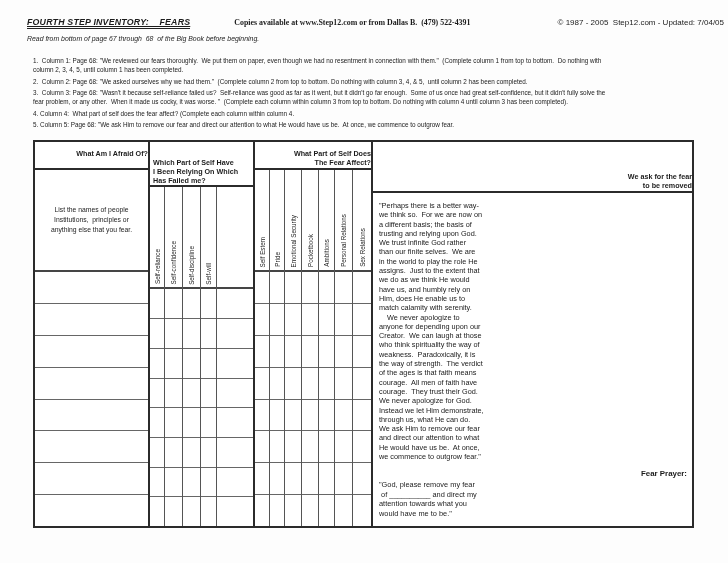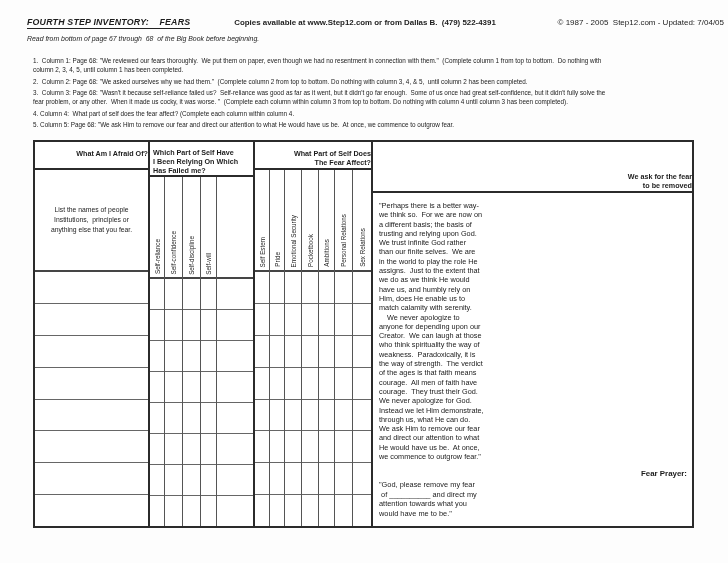--- a/index.html
+++ b/index.html
@@ -13,23 +13,23 @@
     color:#1c1c1c;
   }
   
   .page-header{
     position:absolute;left:27px;top:17px;right:4px;
     display:flex;align-items:baseline;
   }
   .doc-title{
     font-size:8.8px;font-weight:bold;font-style:italic;
     border-bottom:1.2px solid #222;padding-bottom:1px;
-    white-space:pre;letter-spacing:.2px;
-  }
-  .copies-info{font-size:7.9px;font-weight:bold;margin-left:44px;white-space:pre;}
+    white-space:pre;letter-spacing:.2px;text-decoration:underline;
+  }
+  .copies-info{font-size:7.9px;font-weight:bold;margin-left:44px;white-space:pre;font-family:Liberation Serif, serif;}
   .copyright{font-size:8px;margin-left:auto;white-space:pre;}
   .subtitle{
     position:absolute;left:27px;top:35px;
     font-size:6.9px;font-style:italic;white-space:pre;
   }
   
   .instructions{position:absolute;left:33px;top:56px;right:6px;}
   .instr{
     font-size:6.35px;line-height:9px;white-space:pre;
     margin-bottom:2.6px;color:#222;
@@ -46,21 +46,21 @@
   .col2{flex:0 0 187px;}
   .col3{flex:0 0 105px;}
   .col4{flex:0 0 118px;}
   .col5{flex:1;}
   .headcell{
     flex:0 0 28px;box-sizing:border-box;
     border-bottom:2px solid #2b2b2b;
     font-size:7.2px;font-weight:bold;line-height:8.8px;
     text-align:right;padding-top:8px;white-space:pre;
   }
-  .headcell.left{text-align:left;padding-left:3px;padding-top:7px;}
+  .headcell.left{text-align:left;padding-left:3px;padding-top:17px;}
   .colbody{flex:1;display:flex;flex-direction:column;}
   .tallcell{
     flex:0 0 102px;box-sizing:border-box;border-bottom:2px solid #454545;
     display:flex;align-items:center;justify-content:center;
     font-size:6.8px;line-height:10px;text-align:center;white-space:pre;
   }
   .cells{flex:1;display:flex;flex-direction:column;}
   .rowcell{flex:1;box-sizing:border-box;border-bottom:1px solid #666;}
   .cells .rowcell:last-child{border-bottom:none;}
   .subwrap{flex:1;display:flex;}

